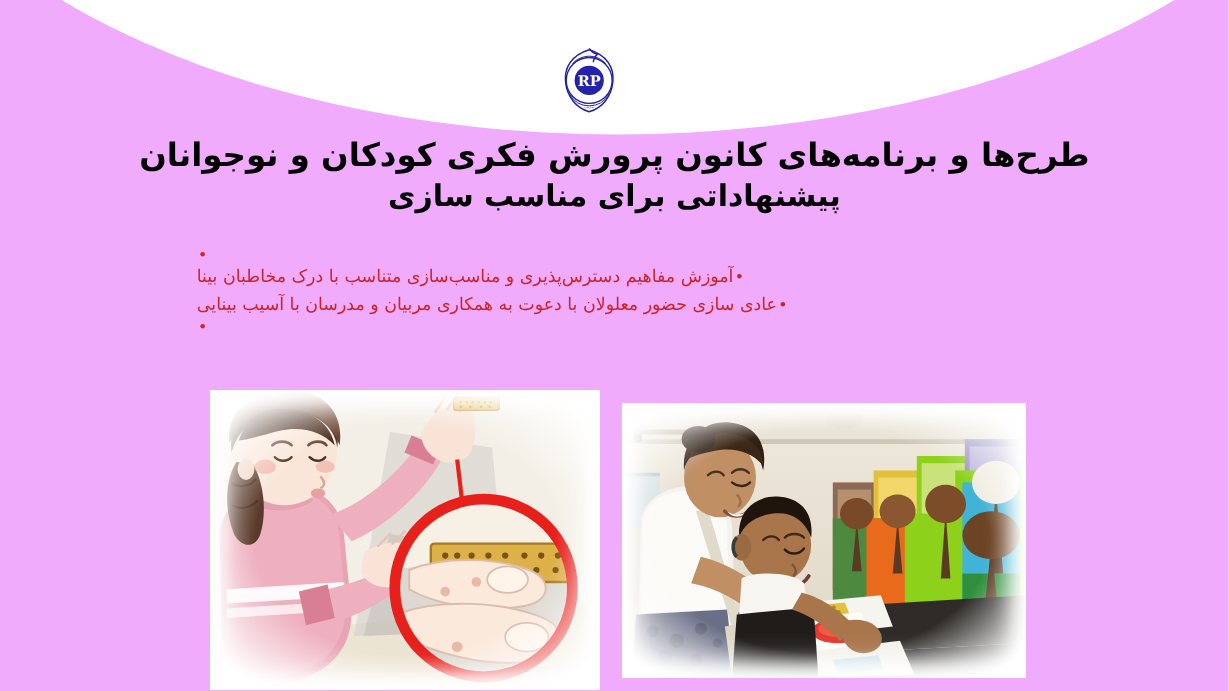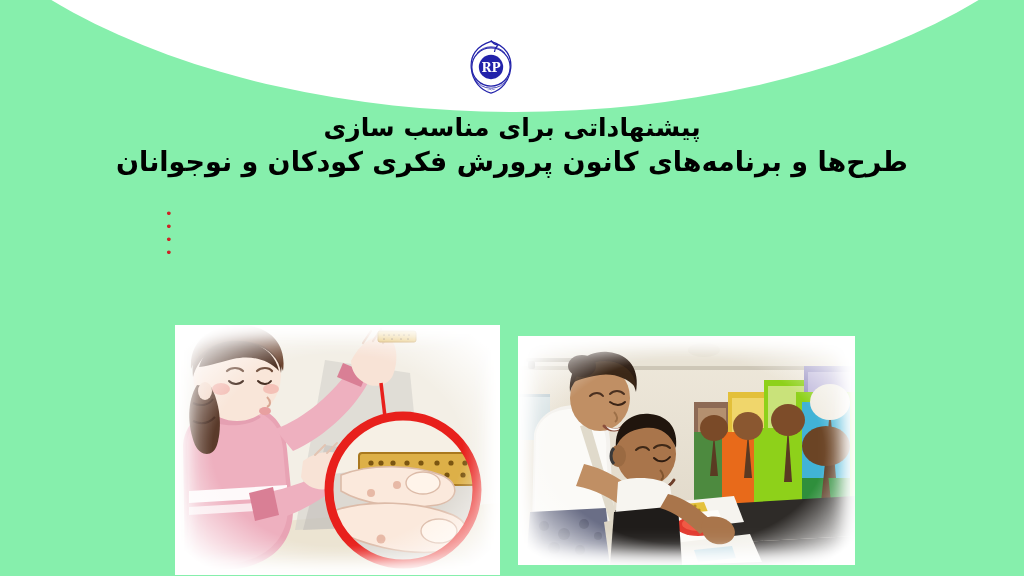--- a/index.html
+++ b/index.html
@@ -3,21 +3,21 @@
 <meta charset="utf-8">
 <title>Presentation Slide</title>
 <style>
   html,body{margin:0;padding:0;}
   body{
     width:1024px;height:576px;overflow:hidden;
     background:#ffffff;
     font-family:"DejaVu Sans","Liberation Sans",sans-serif;
     position:relative;
   }
-  .slide{position:absolute;inset:0;background:#86efac;overflow:hidden;padding-left:30px;}
+  .slide{position:absolute;inset:0;background:#f0abfc;overflow:hidden;padding-left:30px;}
 
   
   .banner{position:absolute;top:0;left:0;width:1024px;height:130px;overflow:hidden;}
   .band-gray{
     position:absolute;left:-80px;top:-250px;width:1190px;height:345px;
     background:#4a4644;
     border-radius:0 0 50% 50%/0 0 100% 100%;
   }
   .band-red{
     position:absolute;left:-90px;top:-238px;width:1210px;height:340px;
@@ -102,33 +102,35 @@
       <text x="50" y="58" text-anchor="middle" font-family="DejaVu Serif, serif" font-size="21" font-weight="bold" fill="#ffffff">RP</text>
       <g fill="#2222aa" font-size="4.2" font-family="DejaVu Sans, sans-serif">
         <text x="50" y="90" text-anchor="middle">سازمان</text>
       </g>
       <path d="M22 70 A 32 32 0 0 0 78 70" fill="none" stroke="#2222aa" stroke-width="1.4"></path>
       <path d="M26 26 A 32 32 0 0 1 74 26" fill="none" stroke="#2222aa" stroke-width="1.4"></path>
     </svg>
   </div>
 
   <div class="title-block">
+    <div class="title-line title-line-2">طرح‌ها و برنامه‌های کانون پرورش فکری کودکان و نوجوانان</div>
     <div class="title-line title-line-1">پیشنهاداتی برای مناسب سازی</div>
-    <div class="title-line title-line-2">طرح‌ها و برنامه‌های کانون پرورش فکری کودکان و نوجوانان</div>
   </div>
 
   <div class="bullets">
     <div class="bullet-row">
       <span class="bullet-dot">•</span>
     </div>
     <div class="bullet-row">
       <span class="bullet-dot">•</span>
+      <span>آموزش مفاهیم دسترس‌پذیری و مناسب‌سازی متناسب با درک مخاطبان بینا</span>
     </div>
     <div class="bullet-row">
       <span class="bullet-dot">•</span>
+      <span>عادی سازی حضور معلولان با دعوت به همکاری مربیان و مدرسان با آسیب بینایی</span>
     </div>
     <div class="bullet-row">
       <span class="bullet-dot">•</span>
     </div>
   </div>
 
   <div class="photo photo-left">
     <svg viewBox="0 0 325 250" xmlns="http://www.w3.org/2000/svg">
       <defs>
         <radialGradient id="softL" cx="50%" cy="50%" r="62%">

